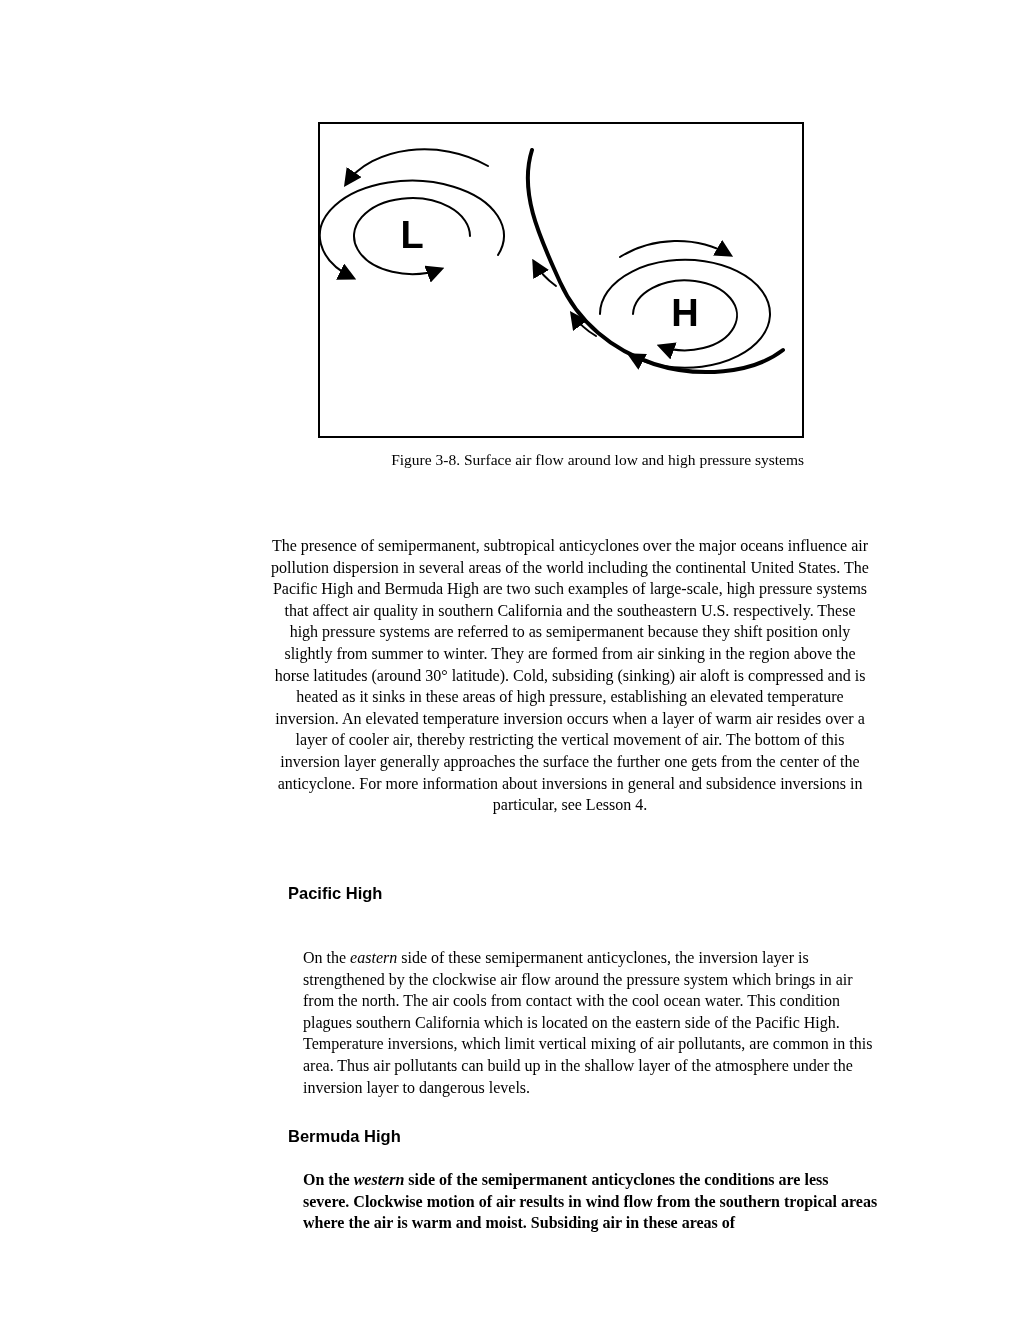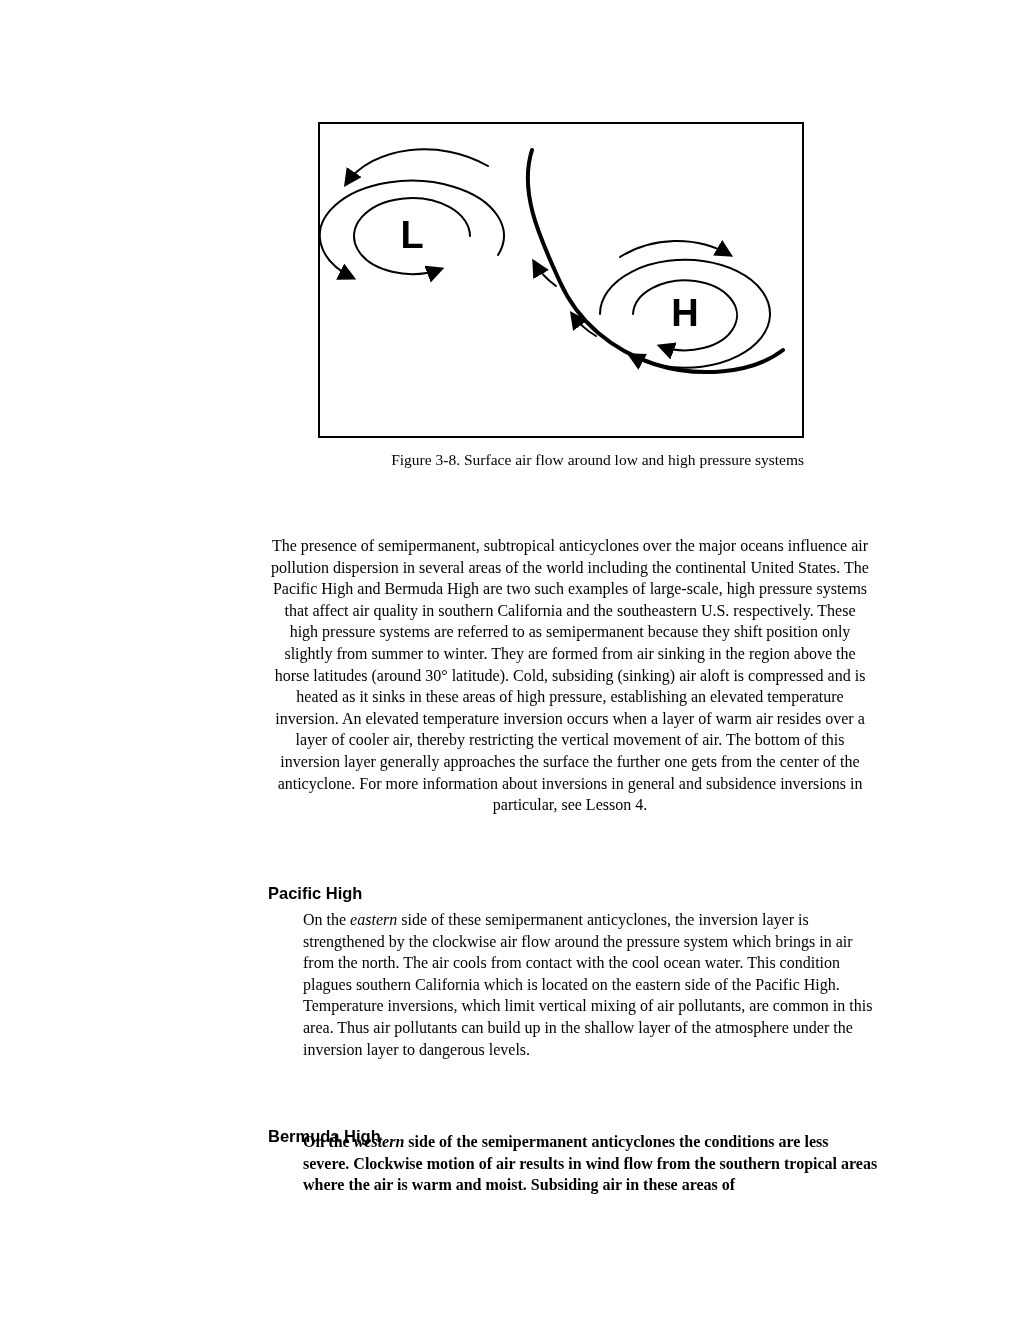--- a/index.html
+++ b/index.html
@@ -41,30 +41,31 @@
   .intro-para {
     position: absolute;
     left: 271px;
     top: 535px;
     width: 598px;
     font: 16px/21.6px "Liberation Serif", serif;
     text-align: center;
   }
   .sub-heading {
     position: absolute;
-    left: 268px;
+    left: 288px;
     font: bold 16.5px "Liberation Sans", sans-serif;
   }
   .sub-heading.pacific { top: 884px; }
   .sub-heading.bermuda { top: 1107px; margin-top: 20px; }
   .sub-para {
     position: absolute;
     left: 303px;
     width: 575px;
     font: 16px/21.6px "Liberation Serif", serif;
+    margin-top: 38px;
   }
   .sub-para.pacific { top: 909px; }
   .sub-para.bermuda { top: 1131px; font-weight: bold; }
   .sub-para em { font-style: italic; }
   .diagram-line { fill: none; stroke: #000000; stroke-width: 2; stroke-linecap: round; }
   .trough-line { fill: none; stroke: #000000; stroke-width: 4; stroke-linecap: round; }
   .sys-label {
     font-family: "Liberation Sans", sans-serif;
     font-weight: bold;
     font-size: 38px;

